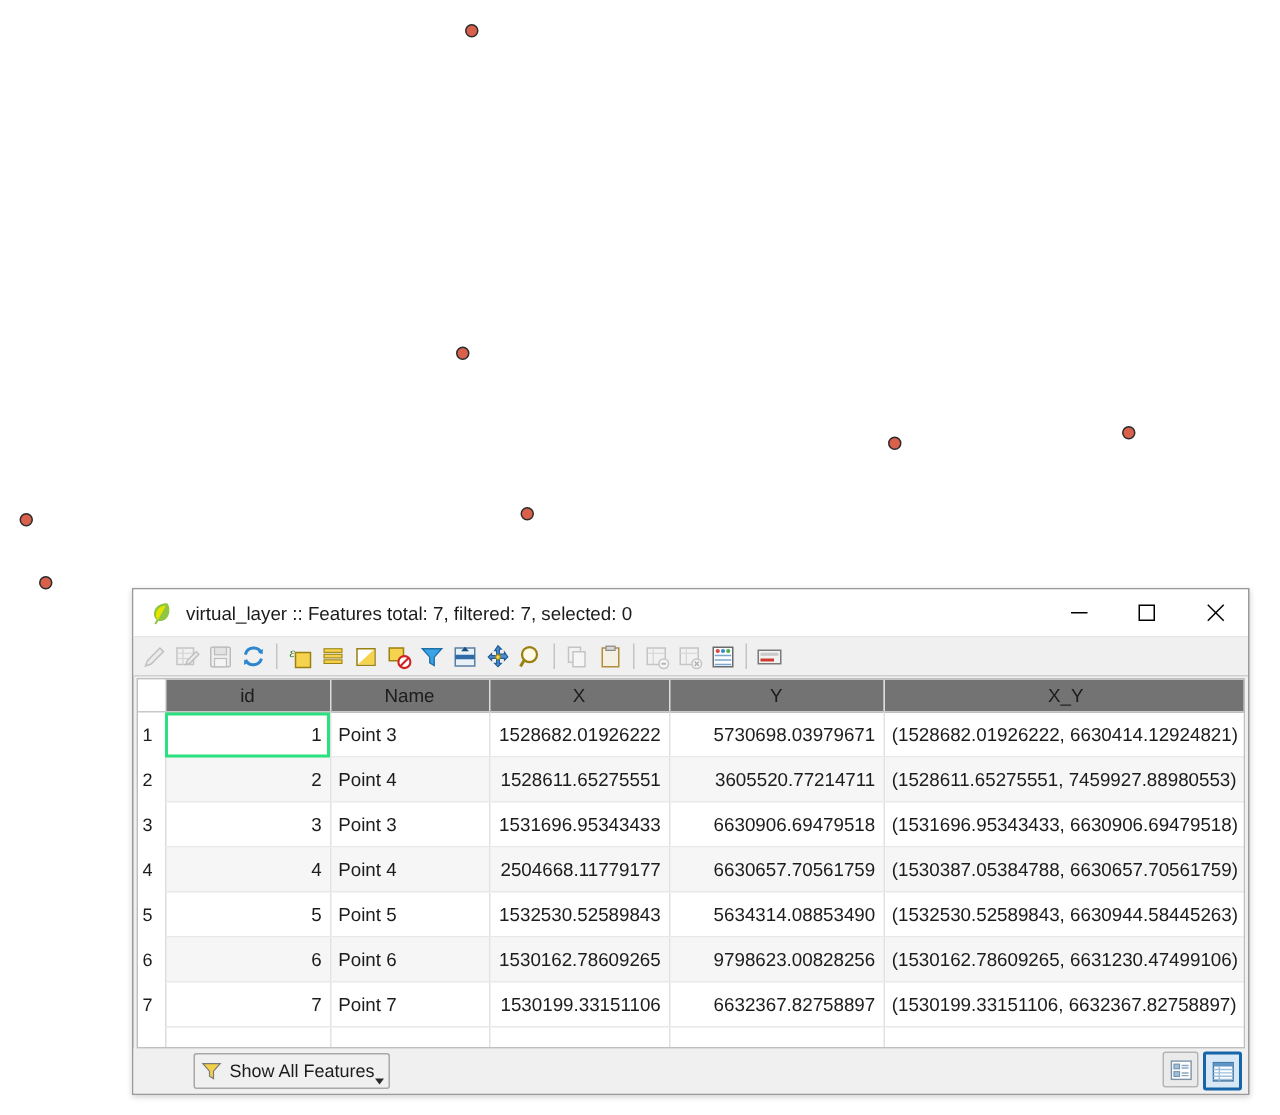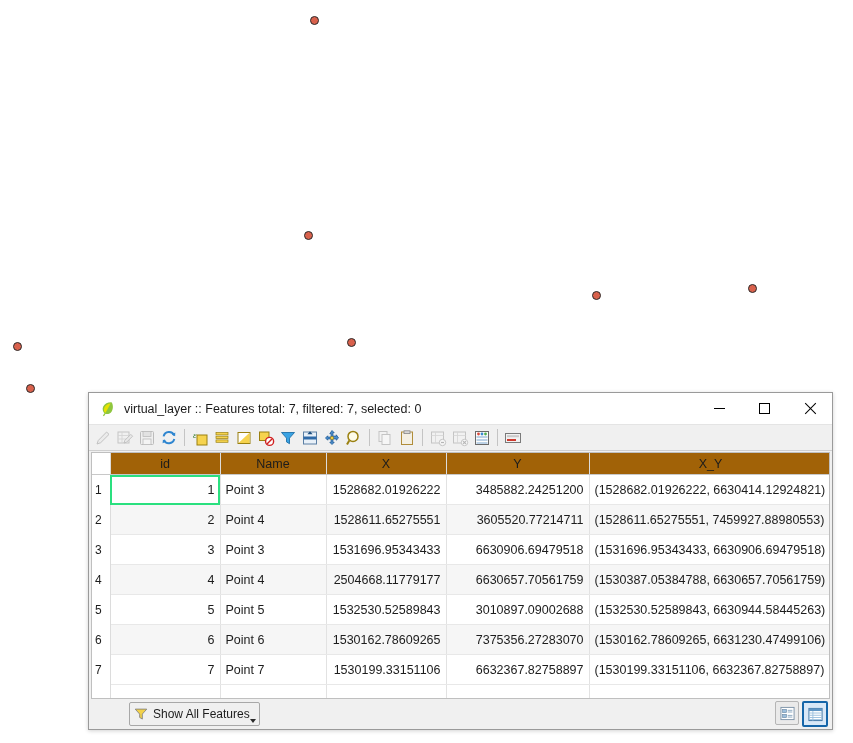--- a/index.html
+++ b/index.html
@@ -138,21 +138,21 @@
     position: relative;
   }
   table.attr {
     border-collapse: collapse;
     width: 100%;
     table-layout: fixed;
     font-size: 12.5px;
     color: #1c1c1c;
   }
   table.attr th {
-    background: #a16207;
+    background: #737373;
     font-weight: normal;
     font-size: 12.5px;
     height: 21px;
     border-right: 1px solid #dcdcdc;
     border-bottom: 1px solid #c8c8c8;
     color: #1c1c1c;
     text-align: center;
     padding: 0;
   }
   table.attr th.corner {
@@ -454,21 +454,21 @@
           <th>X_Y</th>
           <th style="border-right:none"></th>
         </tr>
       </thead>
       <tbody>
         <tr class="odd">
           <td class="rowhdr">1</td>
           <td class="num selected-cell">1</td>
           <td class="txt">Point 3</td>
           <td class="num">1528682.01926222</td>
-          <td class="num">3485882.24251200</td>
+          <td class="num">5730698.03979671</td>
           <td class="txt">(1528682.01926222, 6630414.12924821)</td>
           <td style="border-right:none"></td>
         </tr>
         <tr class="even">
           <td class="rowhdr">2</td>
           <td class="num">2</td>
           <td class="txt">Point 4</td>
           <td class="num">1528611.65275551</td>
           <td class="num">3605520.77214711</td>
           <td class="txt">(1528611.65275551, 7459927.88980553)</td>
@@ -490,30 +490,30 @@
           <td class="num">2504668.11779177</td>
           <td class="num">6630657.70561759</td>
           <td class="txt">(1530387.05384788, 6630657.70561759)</td>
           <td style="border-right:none"></td>
         </tr>
         <tr class="odd">
           <td class="rowhdr">5</td>
           <td class="num">5</td>
           <td class="txt">Point 5</td>
           <td class="num">1532530.52589843</td>
-          <td class="num">3010897.09002688</td>
+          <td class="num">5634314.08853490</td>
           <td class="txt">(1532530.52589843, 6630944.58445263)</td>
           <td style="border-right:none"></td>
         </tr>
         <tr class="even">
           <td class="rowhdr">6</td>
           <td class="num">6</td>
           <td class="txt">Point 6</td>
           <td class="num">1530162.78609265</td>
-          <td class="num">7375356.27283070</td>
+          <td class="num">9798623.00828256</td>
           <td class="txt">(1530162.78609265, 6631230.47499106)</td>
           <td style="border-right:none"></td>
         </tr>
         <tr class="odd">
           <td class="rowhdr">7</td>
           <td class="num">7</td>
           <td class="txt">Point 7</td>
           <td class="num">1530199.33151106</td>
           <td class="num">6632367.82758897</td>
           <td class="txt">(1530199.33151106, 6632367.82758897)</td>

